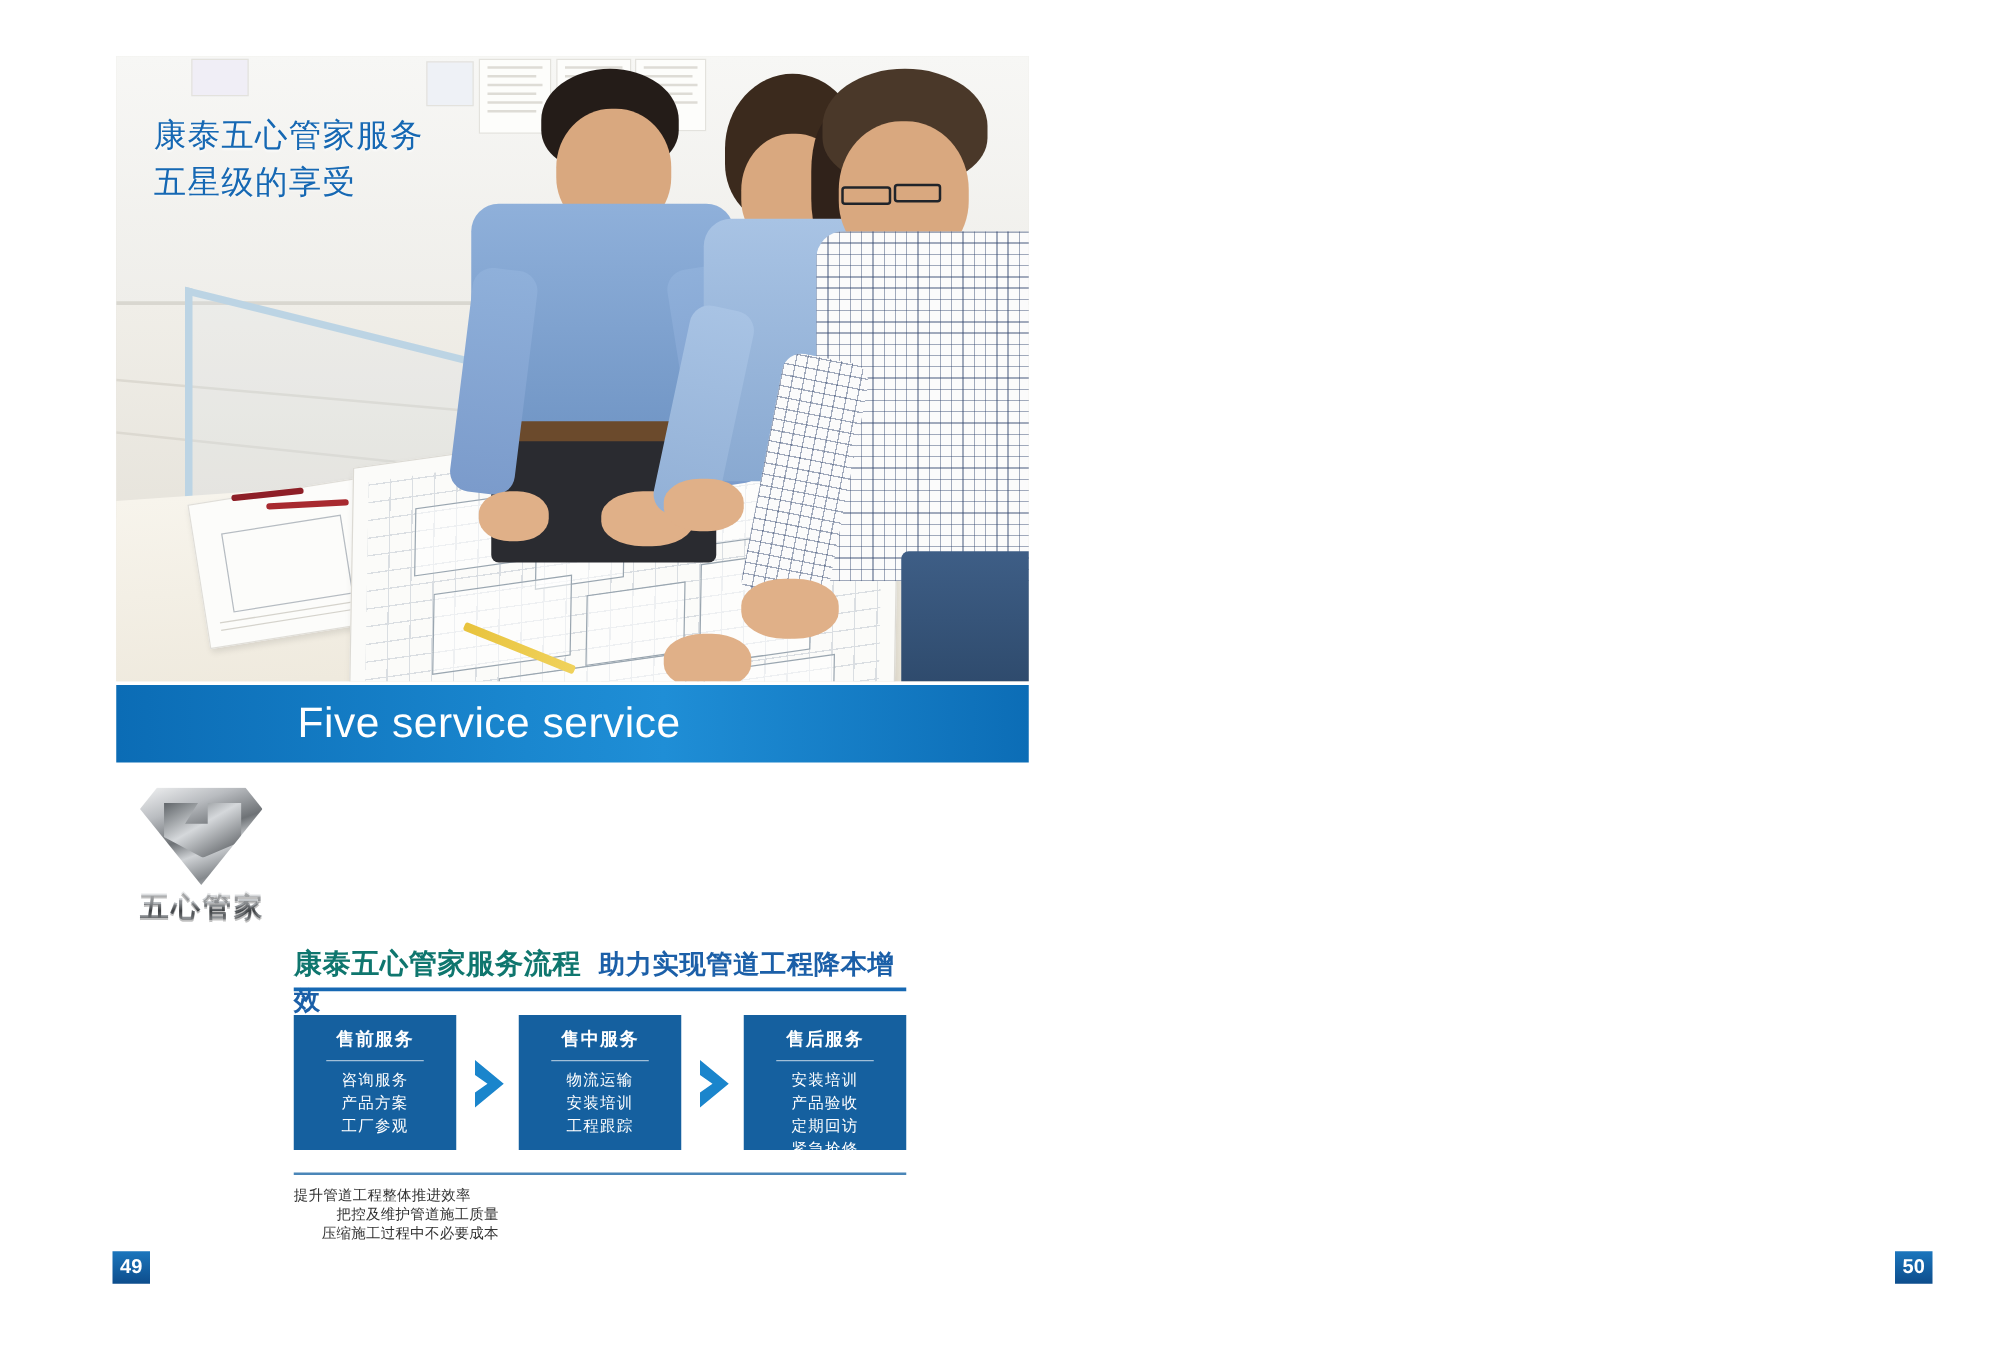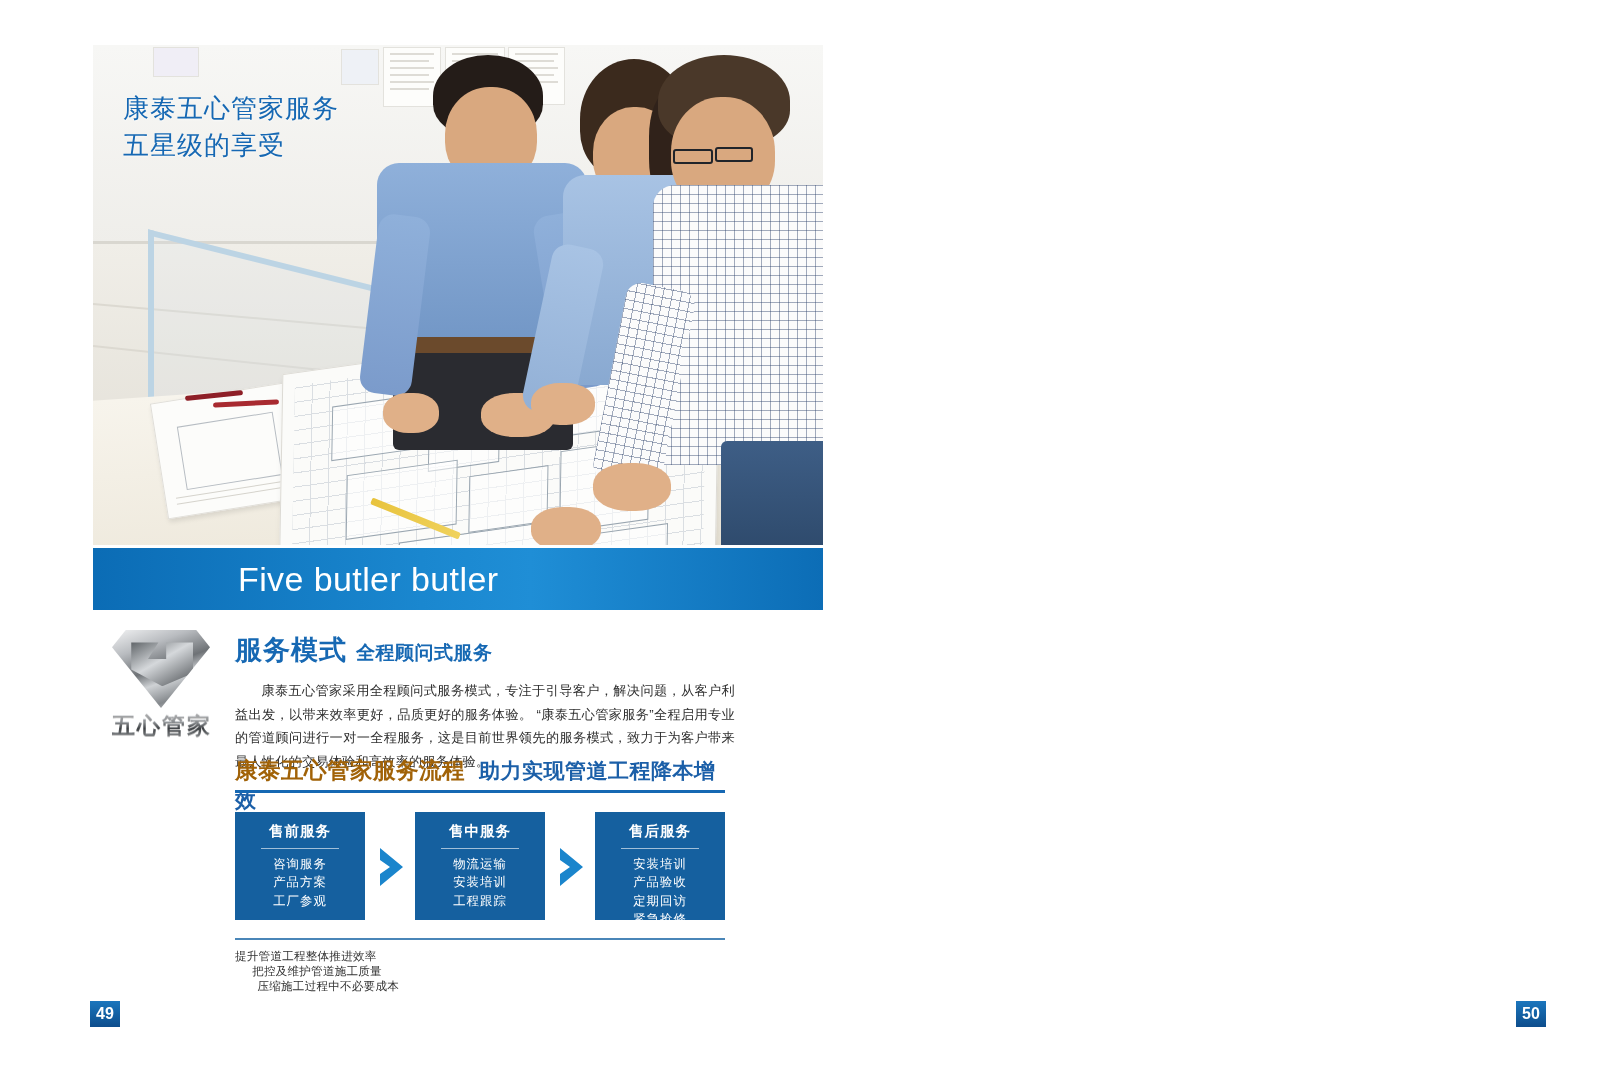--- a/index.html
+++ b/index.html
@@ -130,39 +130,39 @@
   
   #svc{position:absolute;left:197px;top:632px;width:500px;}
   #svc .h-main{color:#1668b3;font-size:27px;font-weight:700;letter-spacing:1px;}
   #svc .h-sub{color:#1668b3;font-size:19px;font-weight:700;margin-left:9px;letter-spacing:.5px;}
   #svc p{
     margin:11px 0 0;color:#2f2f2f;font-size:13.2px;line-height:1.78;
     text-indent:2em;text-align:justify;letter-spacing:.2px;
   }
 
   #flow-head{position:absolute;left:197px;top:755px;width:500px;}
-  #flow-head .a{color:#a16207;font-size:22.5px;font-weight:700;letter-spacing:.5px;text-align:right;}
+  #flow-head .a{color:#0f766e;font-size:22.5px;font-weight:700;letter-spacing:.5px;text-align:right;}
   #flow-head .b{color:#1b5fa8;font-size:21px;font-weight:700;margin-left:14px;letter-spacing:.5px;}
   #flow-rule{position:absolute;left:197px;top:790px;width:490px;height:3px;background:#1668b3;}
 
   
   #flow{position:absolute;left:197px;top:812px;width:556px;height:110px;}
   .fbox{
     position:absolute;top:0;width:130px;height:108px;
     background:#15609f;color:#fff;text-align:center;
   }
   .fbox .ft{font-size:14.5px;font-weight:700;padding-top:10px;letter-spacing:1px;}
   .fbox .fr{width:78px;height:1px;background:rgba(255,255,255,.6);margin:7px auto 6px;}
   .fbox .fi{font-size:12.4px;line-height:1.48;letter-spacing:1px;}
   .farrow{position:absolute;top:34px;width:34px;height:42px;}
   #flow-caps{position:absolute;left:197px;top:938px;width:490px;}
   #flow-caps .rule{height:2px;background:#4a86b8;margin-bottom:9px;}
   #flow-caps .row{display:flex;flex-direction:column;}
   #flow-caps .row span{width:164px;font-size:11.6px;color:#333;letter-spacing:.2px;}
-  #flow-caps .row span:nth-child(2){text-align:center}
+  #flow-caps .row span:nth-child(2){text-align:right}
   #flow-caps .row span:nth-child(3){text-align:right}
 
   
   .pagenum{
     position:absolute;width:30px;height:26px;
     background:linear-gradient(180deg,#1b76bd,#0d4d8c);
     color:#fff;font-size:16px;font-weight:700;
     display:flex;align-items:center;justify-content:center;
   }
   #pn-left{left:52px;top:1001px;}
@@ -272,34 +272,28 @@
         <div class="hand" style="left:438px;top:462px;width:70px;height:44px;"></div>
       </div>
 
       <div class="title">
         <div>康泰五心管家服务</div>
         <div>五星级的享受</div>
       </div>
     </div>
 
     <div id="banner">
-      <span>Five butler butler</span>
+      <span>Five service service</span>
     </div>
 
     <div id="logo">
       <div class="gem"></div>
       <div class="word">五心管家</div>
     </div>
 
-    <div id="svc">
-      <div>
-        <span class="h-main">服务模式</span><span class="h-sub">全程顾问式服务</span>
-      </div>
-      <p>康泰五心管家采用全程顾问式服务模式，专注于引导客户，解决问题，从客户利益出发，以带来效率更好，品质更好的服务体验。 “康泰五心管家服务”全程启用专业的管道顾问进行一对一全程服务，这是目前世界领先的服务模式，致力于为客户带来最人性化的交易体验和高效率的服务体验。</p>
-    </div>
 
     <div id="flow-head">
       <span class="a">康泰五心管家服务流程</span><span class="b">助力实现管道工程降本增效</span>
     </div>
     <div id="flow-rule"></div>
 
     <div id="flow">
 
       <div class="fbox" style="left:0;">
         <div class="ft">售前服务</div>

